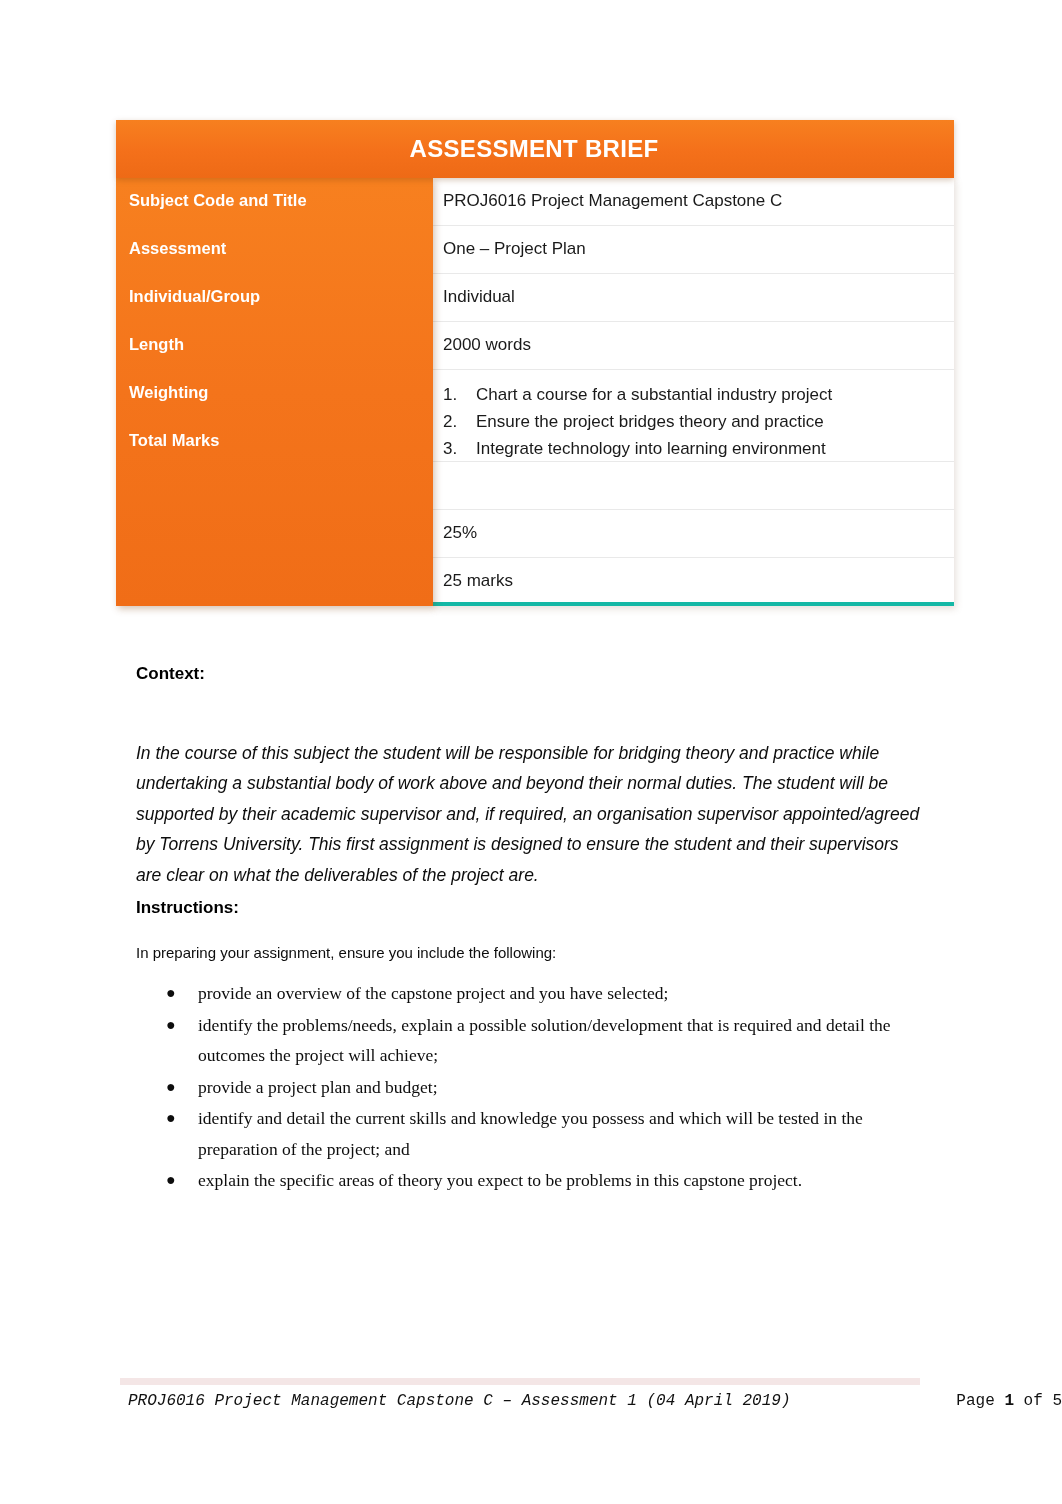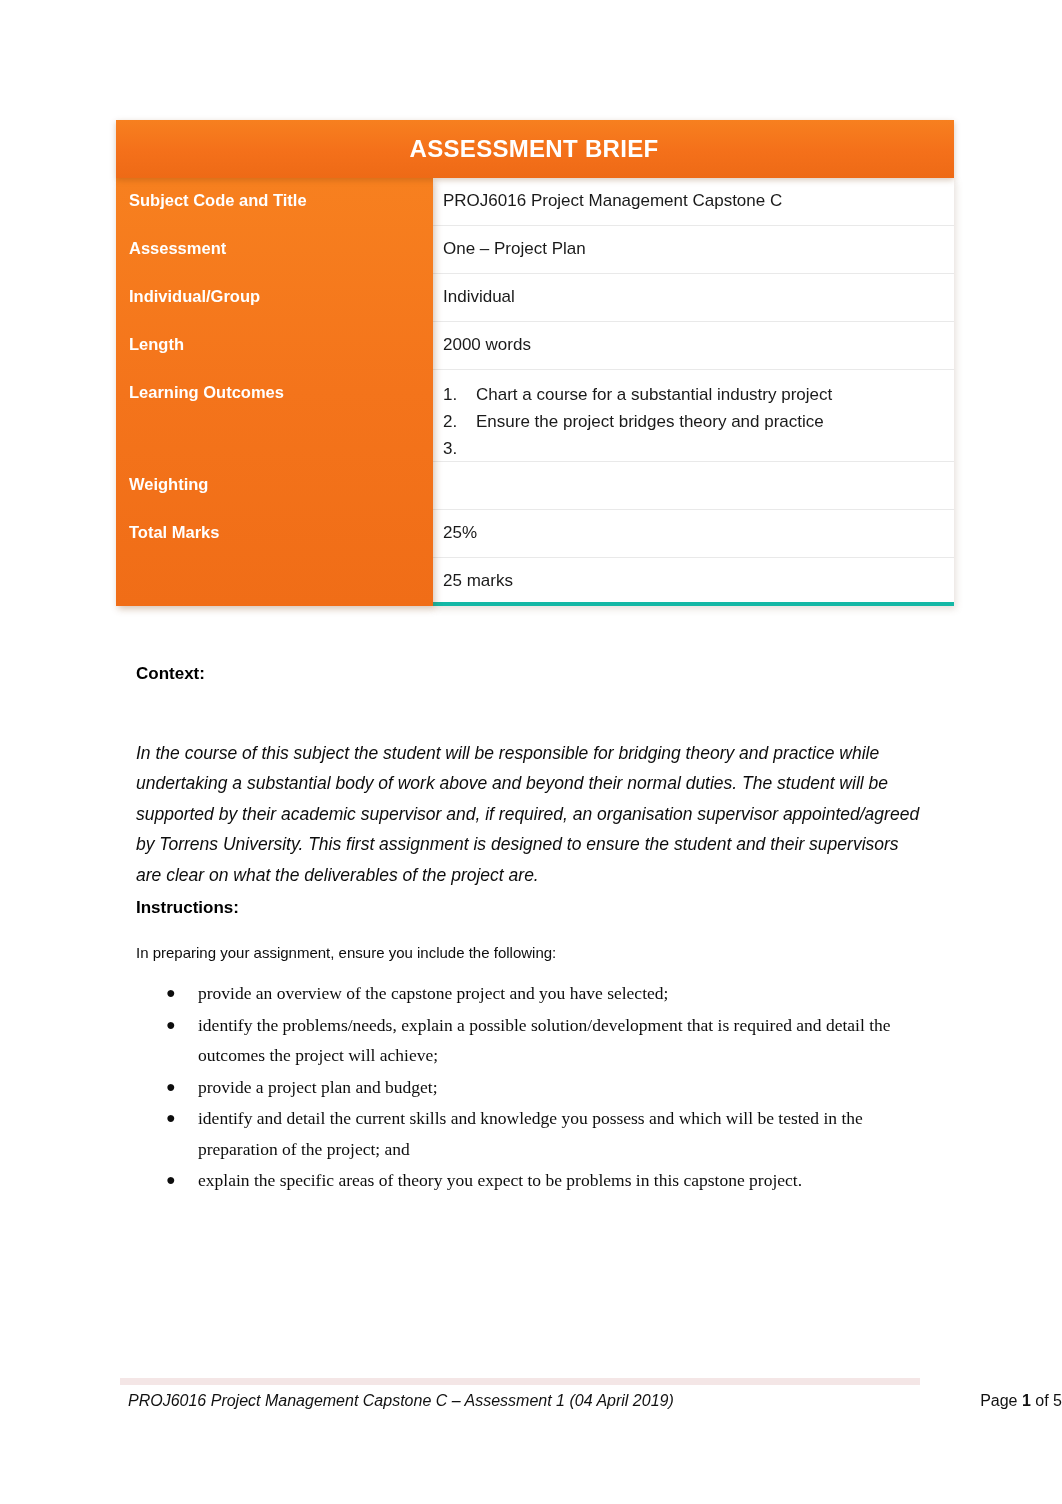--- a/index.html
+++ b/index.html
@@ -183,20 +183,21 @@
   }
   .footer {
     position: absolute;
     left: 128px;
     top: 1392px;
     width: 934px;
     display: flex;
     justify-content: space-between;
     align-items: center;
     font-size: 16px;
+    font-family: Liberation Mono, monospace;
   }
   .footer-left {
     font-style: italic;
     color: #111;
     white-space: nowrap;
   }
   .footer-right {
     color: #111;
     white-space: nowrap;
   }
@@ -212,41 +213,41 @@
     <div class="brief-header">
       <div class="brief-header-title">ASSESSMENT BRIEF</div>
     </div>
 
     <div class="brief-body" id="brief-body" style="height: 428px;">
       <div class="label-col" id="label-col" style="height: 428px;">
           <div class="brief-row label-cell h-std">Subject Code and Title</div>
           <div class="brief-row label-cell h-std">Assessment</div>
           <div class="brief-row label-cell h-std">Individual/Group</div>
           <div class="brief-row label-cell h-std">Length</div>
-          <div class="brief-row label-cell h-lo">Learning Outcomes</div>
           <div class="brief-row label-cell h-std">Weighting</div>
           <div class="brief-row label-cell h-std">Total Marks</div>
         </div>
       <div class="value-col" id="value-col" style="height: 428px;">
           <div class="brief-row value-cell h-std">PROJ6016 Project Management Capstone C</div>
           <div class="brief-row value-cell h-std">One – Project Plan</div>
           <div class="brief-row value-cell h-std">Individual</div>
           <div class="brief-row value-cell h-std">2000 words</div>
           <div class="brief-row value-cell h-lo">
             <ul class="lo-list">
               <li>
                 <span class="lo-num">1.</span>
                 <span>Chart a course for a substantial industry project</span>
               </li>
               <li>
                 <span class="lo-num">2.</span>
                 <span>Ensure the project bridges theory and practice</span>
               </li>
               <li>
                 <span class="lo-num">3.</span>
+                <span>Integrate technology into learning environment</span>
               </li>
             </ul>
           </div>
           <div class="brief-row value-cell h-std"></div>
           <div class="brief-row value-cell h-std">25%</div>
           <div class="brief-row value-cell h-std last">25 marks</div>
         </div>
     </div>
   </div>
 

